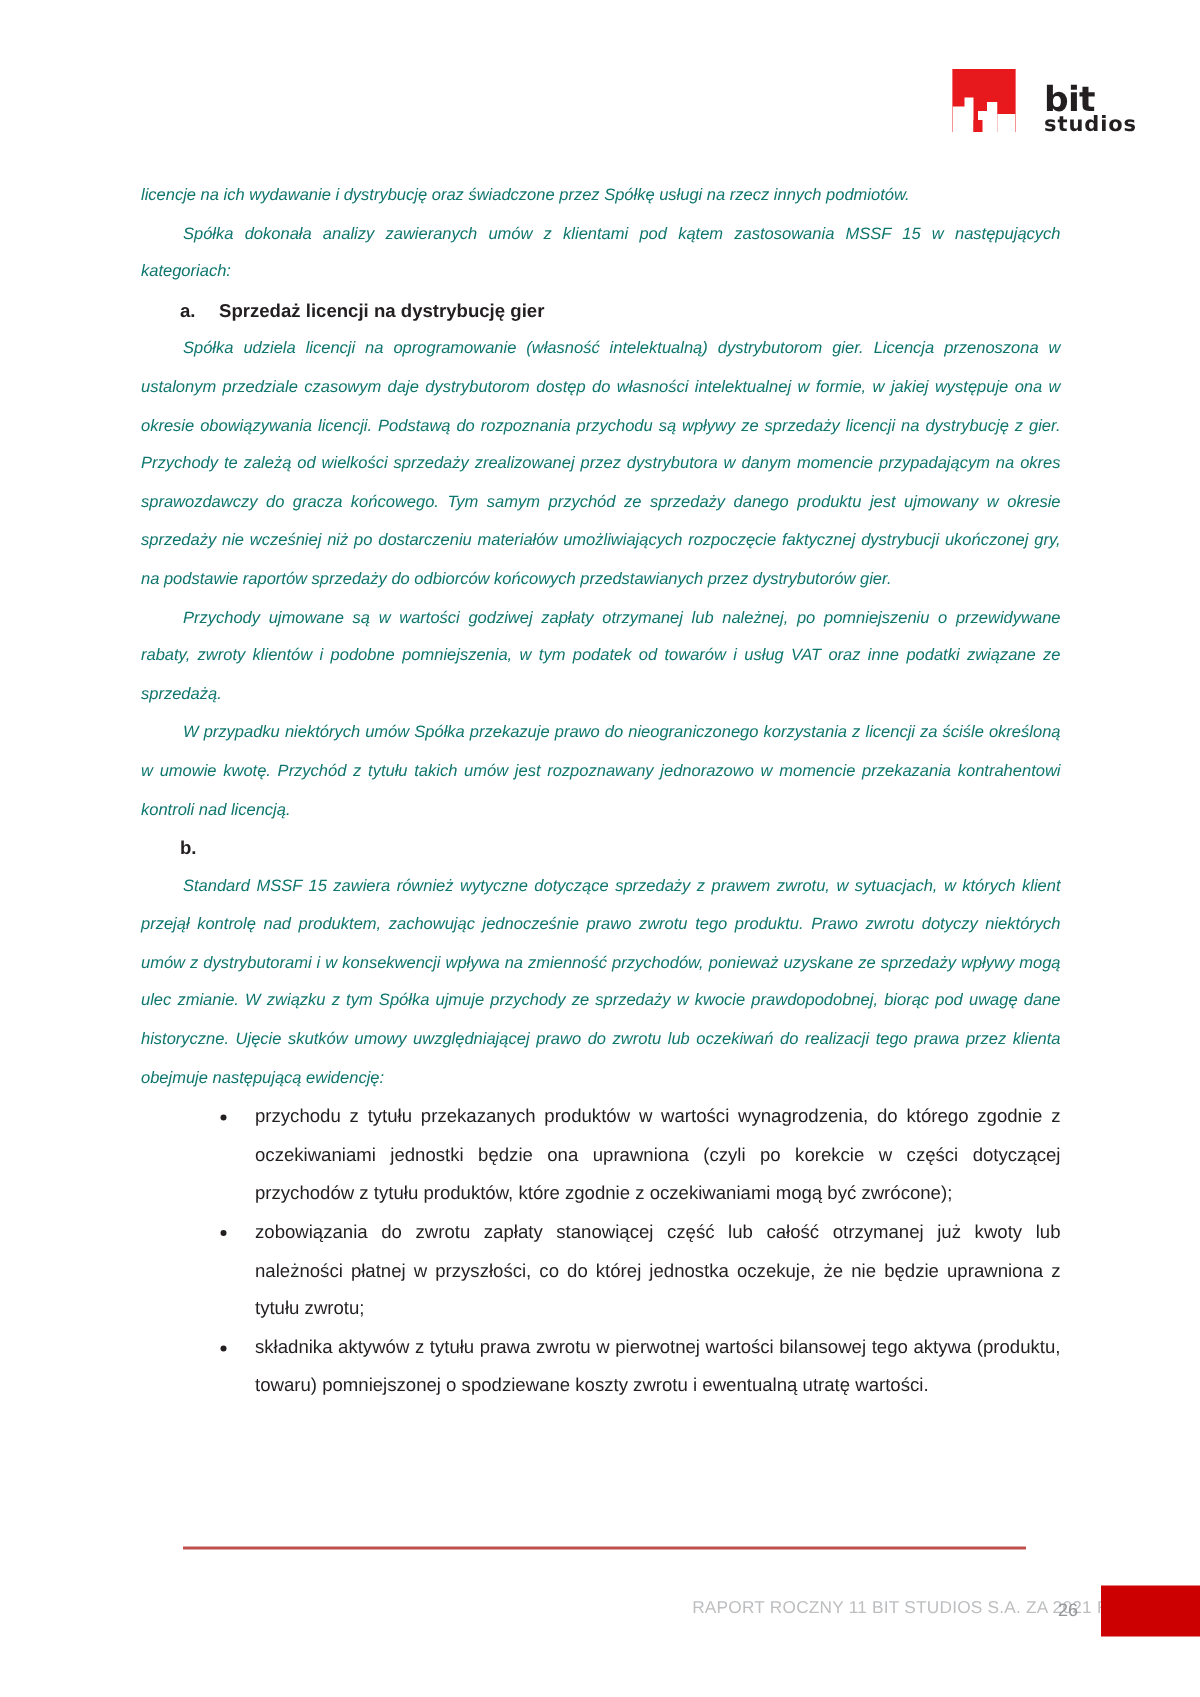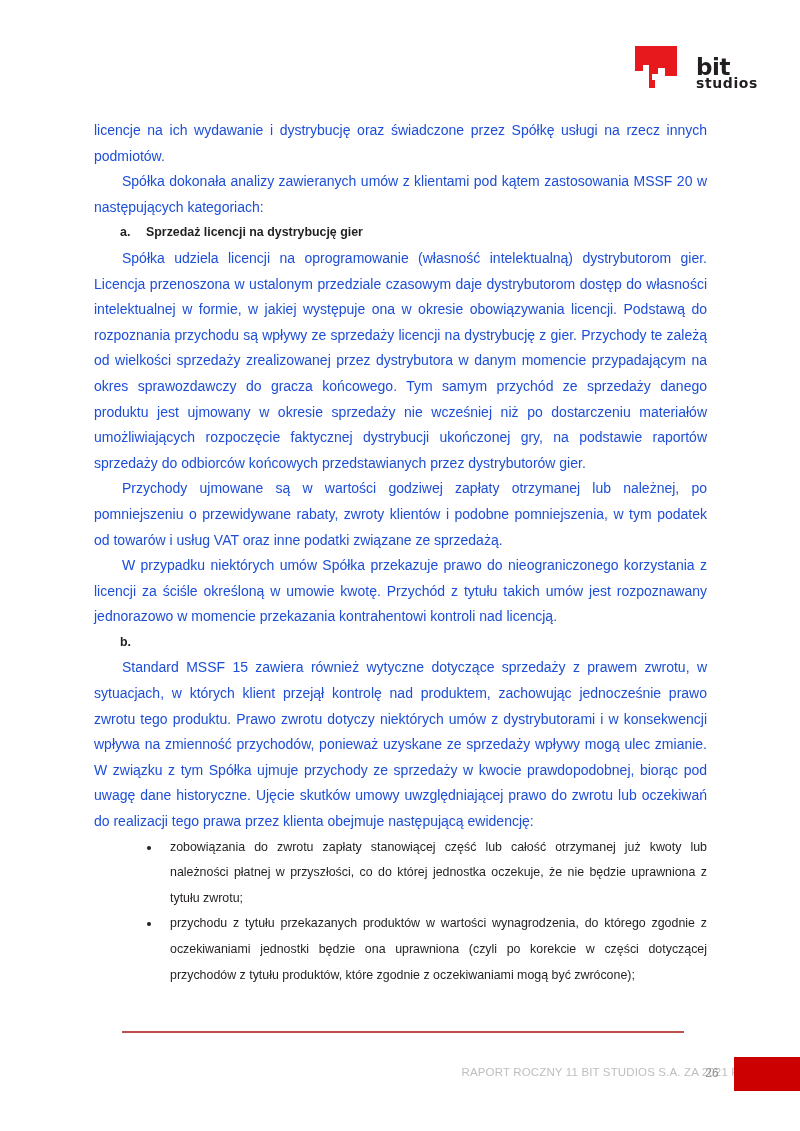--- a/index.html
+++ b/index.html
@@ -67,26 +67,27 @@
 
   
   .content {
     position: absolute;
     left: 94px;
     top: 118px;
     width: 613px;
   }
   p.body {
     margin: 0 0 0 0;
-    font-size: 14px;
+    font-size: 11px;
     line-height: 25.6px;
-    color: #1d4ed8;
+    color: #0f766e;
     text-align: justify;
     text-justify: inter-word;
     hyphens: none;
+    font-style: italic;
   }
   p.indent { text-indent: 28px; }
 
   .heading-row {
     display: flex;
     align-items: baseline;
     margin-left: 26px;
     font-size: 12.4px;
     line-height: 25.6px;
     font-weight: bold;
@@ -183,42 +184,43 @@
         <div class="logo-bit">bit</div>
         <div class="logo-studios">studios</div>
       </div>
     </div>
   </div>
 
   <div class="content">
 
     <p class="body">licencje na ich wydawanie i dystrybucję oraz świadczone przez Spółkę usługi na rzecz innych podmiotów.</p>
 
-    <p class="body indent">Spółka dokonała analizy zawieranych umów z klientami pod kątem zastosowania MSSF 20 w następujących kategoriach:</p>
+    <p class="body indent">Spółka dokonała analizy zawieranych umów z klientami pod kątem zastosowania MSSF 15 w następujących kategoriach:</p>
 
     <div class="heading-row">
       <span class="heading-marker">a.</span>
       <span class="heading-text">Sprzedaż licencji na dystrybucję gier</span>
     </div>
 
     <p class="body indent">Spółka udziela licencji na oprogramowanie (własność intelektualną) dystrybutorom gier. Licencja przenoszona w ustalonym przedziale czasowym daje dystrybutorom dostęp do własności intelektualnej w formie, w jakiej występuje ona w okresie obowiązywania licencji. Podstawą do rozpoznania przychodu są wpływy ze sprzedaży licencji na dystrybucję z gier. Przychody te zależą od wielkości sprzedaży zrealizowanej przez dystrybutora w danym momencie przypadającym na okres sprawozdawczy do gracza końcowego. Tym samym przychód ze sprzedaży danego produktu jest ujmowany w okresie sprzedaży nie wcześniej niż po dostarczeniu materiałów umożliwiających rozpoczęcie faktycznej dystrybucji ukończonej gry, na podstawie raportów sprzedaży do odbiorców końcowych przedstawianych przez dystrybutorów gier.</p>
 
     <p class="body indent">Przychody ujmowane są w wartości godziwej zapłaty otrzymanej lub należnej, po pomniejszeniu o przewidywane rabaty, zwroty klientów i podobne pomniejszenia, w tym podatek od towarów i usług VAT oraz inne podatki związane ze sprzedażą.</p>
 
     <p class="body indent">W przypadku niektórych umów Spółka przekazuje prawo do nieograniczonego korzystania z licencji za ściśle określoną w umowie kwotę. Przychód z tytułu takich umów jest rozpoznawany jednorazowo w momencie przekazania kontrahentowi kontroli nad licencją.</p>
 
     <div class="heading-row">
       <span class="heading-marker">b.</span>
     </div>
 
     <p class="body indent">Standard MSSF 15 zawiera również wytyczne dotyczące sprzedaży z prawem zwrotu, w sytuacjach, w których klient przejął kontrolę nad produktem, zachowując jednocześnie prawo zwrotu tego produktu. Prawo zwrotu dotyczy niektórych umów z dystrybutorami i w konsekwencji wpływa na zmienność przychodów, ponieważ uzyskane ze sprzedaży wpływy mogą ulec zmianie. W związku z tym Spółka ujmuje przychody ze sprzedaży w kwocie prawdopodobnej, biorąc pod uwagę dane historyczne. Ujęcie skutków umowy uwzględniającej prawo do zwrotu lub oczekiwań do realizacji tego prawa przez klienta obejmuje następującą ewidencję:</p>
 
     <ul class="bullets">
+      <li>przychodu z tytułu przekazanych produktów w wartości wynagrodzenia, do którego zgodnie z oczekiwaniami jednostki będzie ona uprawniona (czyli po korekcie w części dotyczącej przychodów z tytułu produktów, które zgodnie z oczekiwaniami mogą być zwrócone);</li>
       <li>zobowiązania do zwrotu zapłaty stanowiącej część lub całość otrzymanej już kwoty lub należności płatnej w przyszłości, co do której jednostka oczekuje, że nie będzie uprawniona z tytułu zwrotu;</li>
-      <li>przychodu z tytułu przekazanych produktów w wartości wynagrodzenia, do którego zgodnie z oczekiwaniami jednostki będzie ona uprawniona (czyli po korekcie w części dotyczącej przychodów z tytułu produktów, które zgodnie z oczekiwaniami mogą być zwrócone);</li>
+      <li>składnika aktywów z tytułu prawa zwrotu w pierwotnej wartości bilansowej tego aktywa (produktu, towaru) pomniejszonej o spodziewane koszty zwrotu i ewentualną utratę wartości.</li>
     </ul>
 
   </div>
 
   <div class="footer-rule"></div>
   <div class="footer-text">RAPORT ROCZNY 11 BIT STUDIOS S.A. ZA 2021 ROK.</div>
   <div class="footer-pagenum">26</div>
   <div class="footer-block"></div>
 
 </div>

